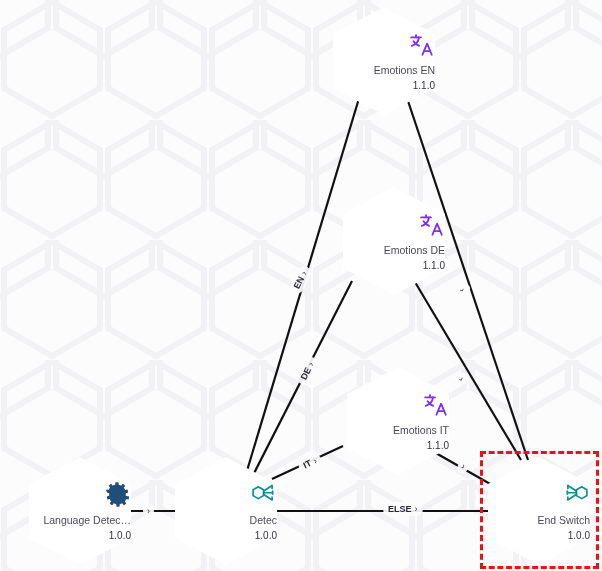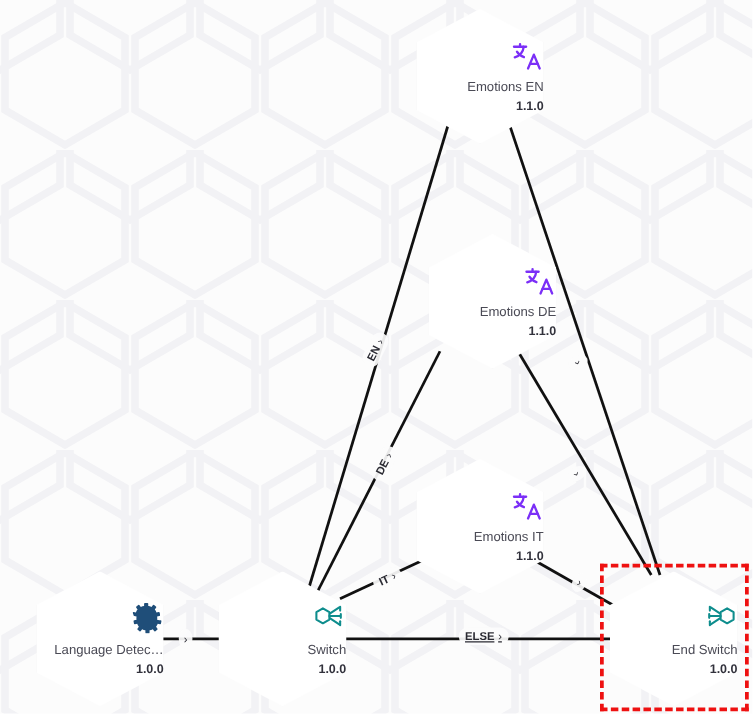--- a/index.html
+++ b/index.html
@@ -69,21 +69,21 @@
     font-size: 10.5px;
     color: #4a4a55;
     line-height: 13px;
     max-width: 88px;
     text-align: center;
     white-space: nowrap;
     overflow: hidden;
   }
   .node-version {
     font-size: 10px;
-    font-weight: bold;
+    font-weight: normal;
     color: #32323c;
     line-height: 14px;
     margin-top: 2px;
   }
   
   .selection-box {
     position: absolute;
     border: 3px dashed #ee1111;
     box-sizing: border-box;
     z-index: 5;
@@ -163,21 +163,21 @@
   <div class="edge-label" style="left:293px; top:364px; transform: rotate(-63deg);">
     <span>DE</span>
     <span class="chev">›</span>
   </div>
 
   <div class="edge-label" style="left:298px; top:456px; transform: rotate(-25deg);">
     <span>IT</span>
     <span class="chev">›</span>
   </div>
 
-  <div class="edge-label" style="left:367px; top:502px;text-decoration:underline;">
+  <div class="edge-label" style="left:383px; top:502px;">
     <span>ELSE</span>
     <span class="chev">›</span>
   </div>
 
   <div class="edge-label chev-only" style="left:143px; top:503px;">
     <span class="chev">›</span>
   </div>
 
   <div class="edge-label chev-only" style="left:457px; top:282px; transform: rotate(68deg);">
     <span class="chev">›</span>
@@ -220,21 +220,21 @@
           <path d="M4.2 8.6c1.2 2 3 3.4 5.2 4.1"></path>
           <path d="M12.4 21l4.3-10.2L21 21"></path>
           <path d="M13.9 17.6h5.6"></path>
         </svg>
       </div>
       <div class="node-label">Emotions DE</div>
       <div class="node-version">1.1.0</div>
     </div>
   </div>
 
-  <div class="node" style="left:333px; top:367px;">
+  <div class="node" style="left:347px; top:367px;">
     <div class="hexshape"></div>
     <div class="node-inner">
       <div class="node-icon">
         <svg width="26" height="26" viewBox="0 0 24 24" fill="none" stroke="#7b2ff7" stroke-width="1.7" stroke-linecap="round" stroke-linejoin="round">
           <path d="M2 5h9"></path>
           <path d="M6.5 3v2"></path>
           <path d="M9.2 5c-.4 3.6-3 6.6-6.6 7.8"></path>
           <path d="M4.2 8.6c1.2 2 3 3.4 5.2 4.1"></path>
           <path d="M12.4 21l4.3-10.2L21 21"></path>
           <path d="M13.9 17.6h5.6"></path>
@@ -266,21 +266,21 @@
         <svg width="27" height="27" viewBox="0 0 26 26" fill="none" stroke="#0e8d8d" stroke-width="1.6" stroke-linecap="round" stroke-linejoin="round">
           <polygon points="8,5.5 13,8.4 13,14.1 8,17 3,14.1 3,8.4"></polygon>
           <line x1="13" y1="11.3" x2="21" y2="11.3"></line>
           <line x1="13.6" y1="9.4" x2="20.6" y2="4.8"></line>
           <line x1="13.6" y1="13.2" x2="20.6" y2="17.8"></line>
           <line x1="21.3" y1="4.2" x2="21.3" y2="7.2"></line>
           <line x1="21.3" y1="15.4" x2="21.3" y2="18.4"></line>
           <line x1="21.8" y1="9.8" x2="21.8" y2="12.8"></line>
         </svg>
       </div>
-      <div class="node-label">Switch</div>
+      <div class="node-label">Detec</div>
       <div class="node-version">1.0.0</div>
     </div>
   </div>
 
   <div class="node" style="left:488px; top:457px;">
     <div class="hexshape"></div>
     <div class="node-inner">
       <div class="node-icon">
         <svg width="27" height="27" viewBox="0 0 26 26" fill="none" stroke="#0e8d8d" stroke-width="1.6" stroke-linecap="round" stroke-linejoin="round">
           <polygon points="18,5.5 23,8.4 23,14.1 18,17 13,14.1 13,8.4"></polygon>

